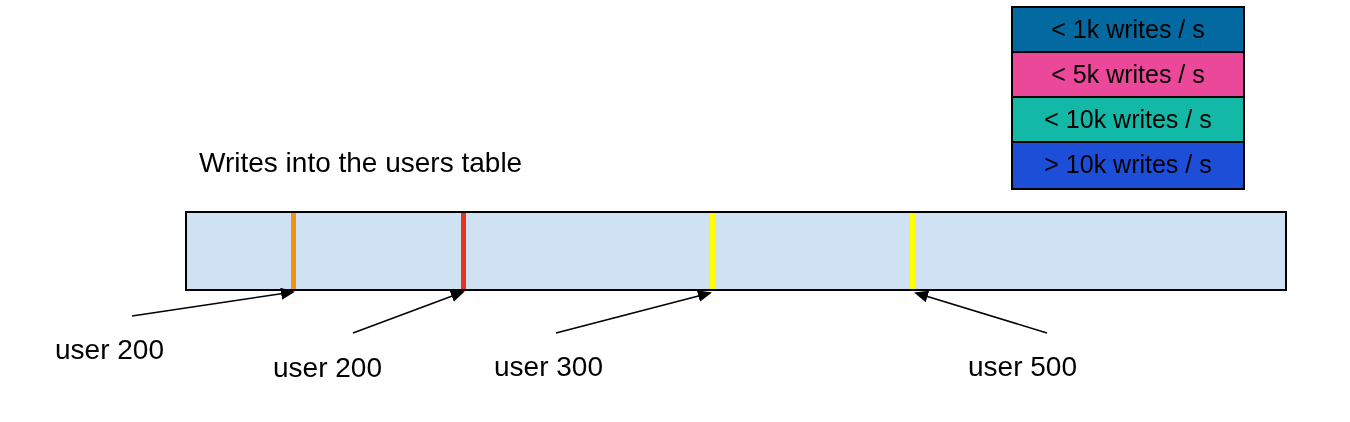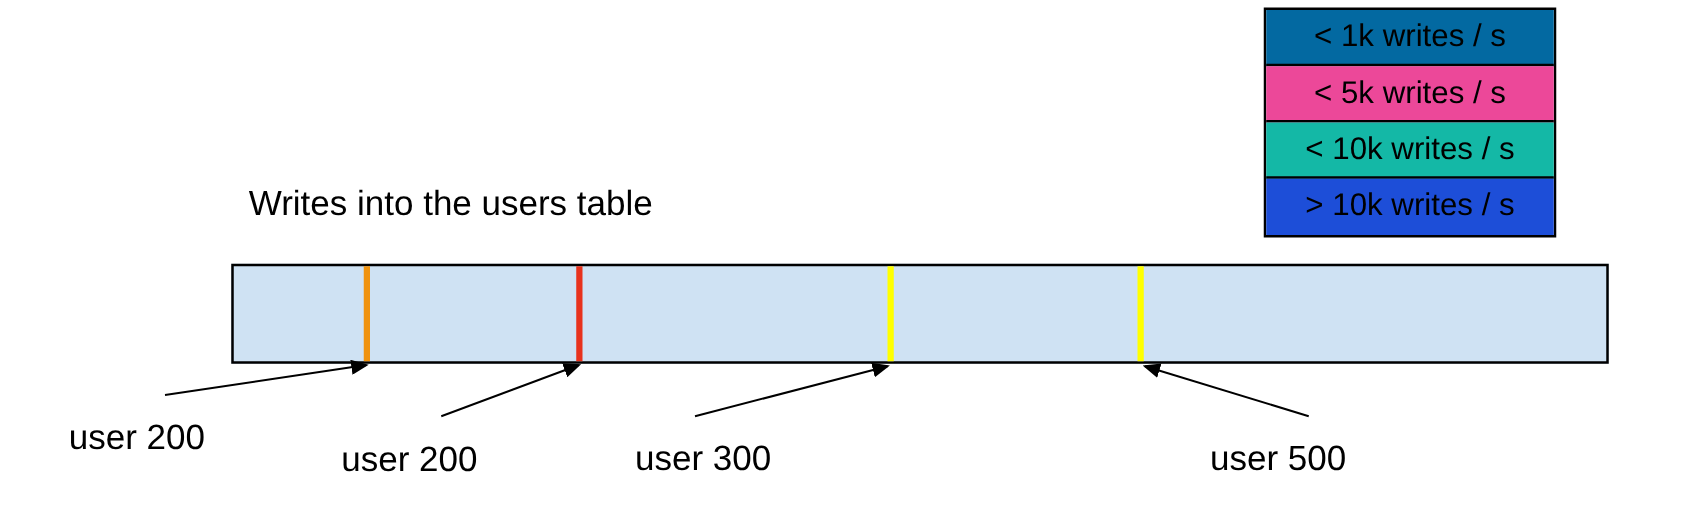--- a/index.html
+++ b/index.html
@@ -77,21 +77,21 @@
   
   .user-label {
     position: absolute;
     font-size: 28px;
     line-height: 1.15;
     color: #000000;
     white-space: nowrap;
   }
   .user-label-1 { left: 55px;  top: 334px; }
   .user-label-2 { left: 273px; top: 352px; }
-  .user-label-3 { left: 508px; top: 351px; }
+  .user-label-3 { left: 494px; top: 351px; }
   .user-label-4 { left: 968px; top: 351px; }
 </style>
 </head>
 <body>
 
 <div class="canvas">
 
   <div class="title">Writes into the users table</div>
 
   <div class="legend">

